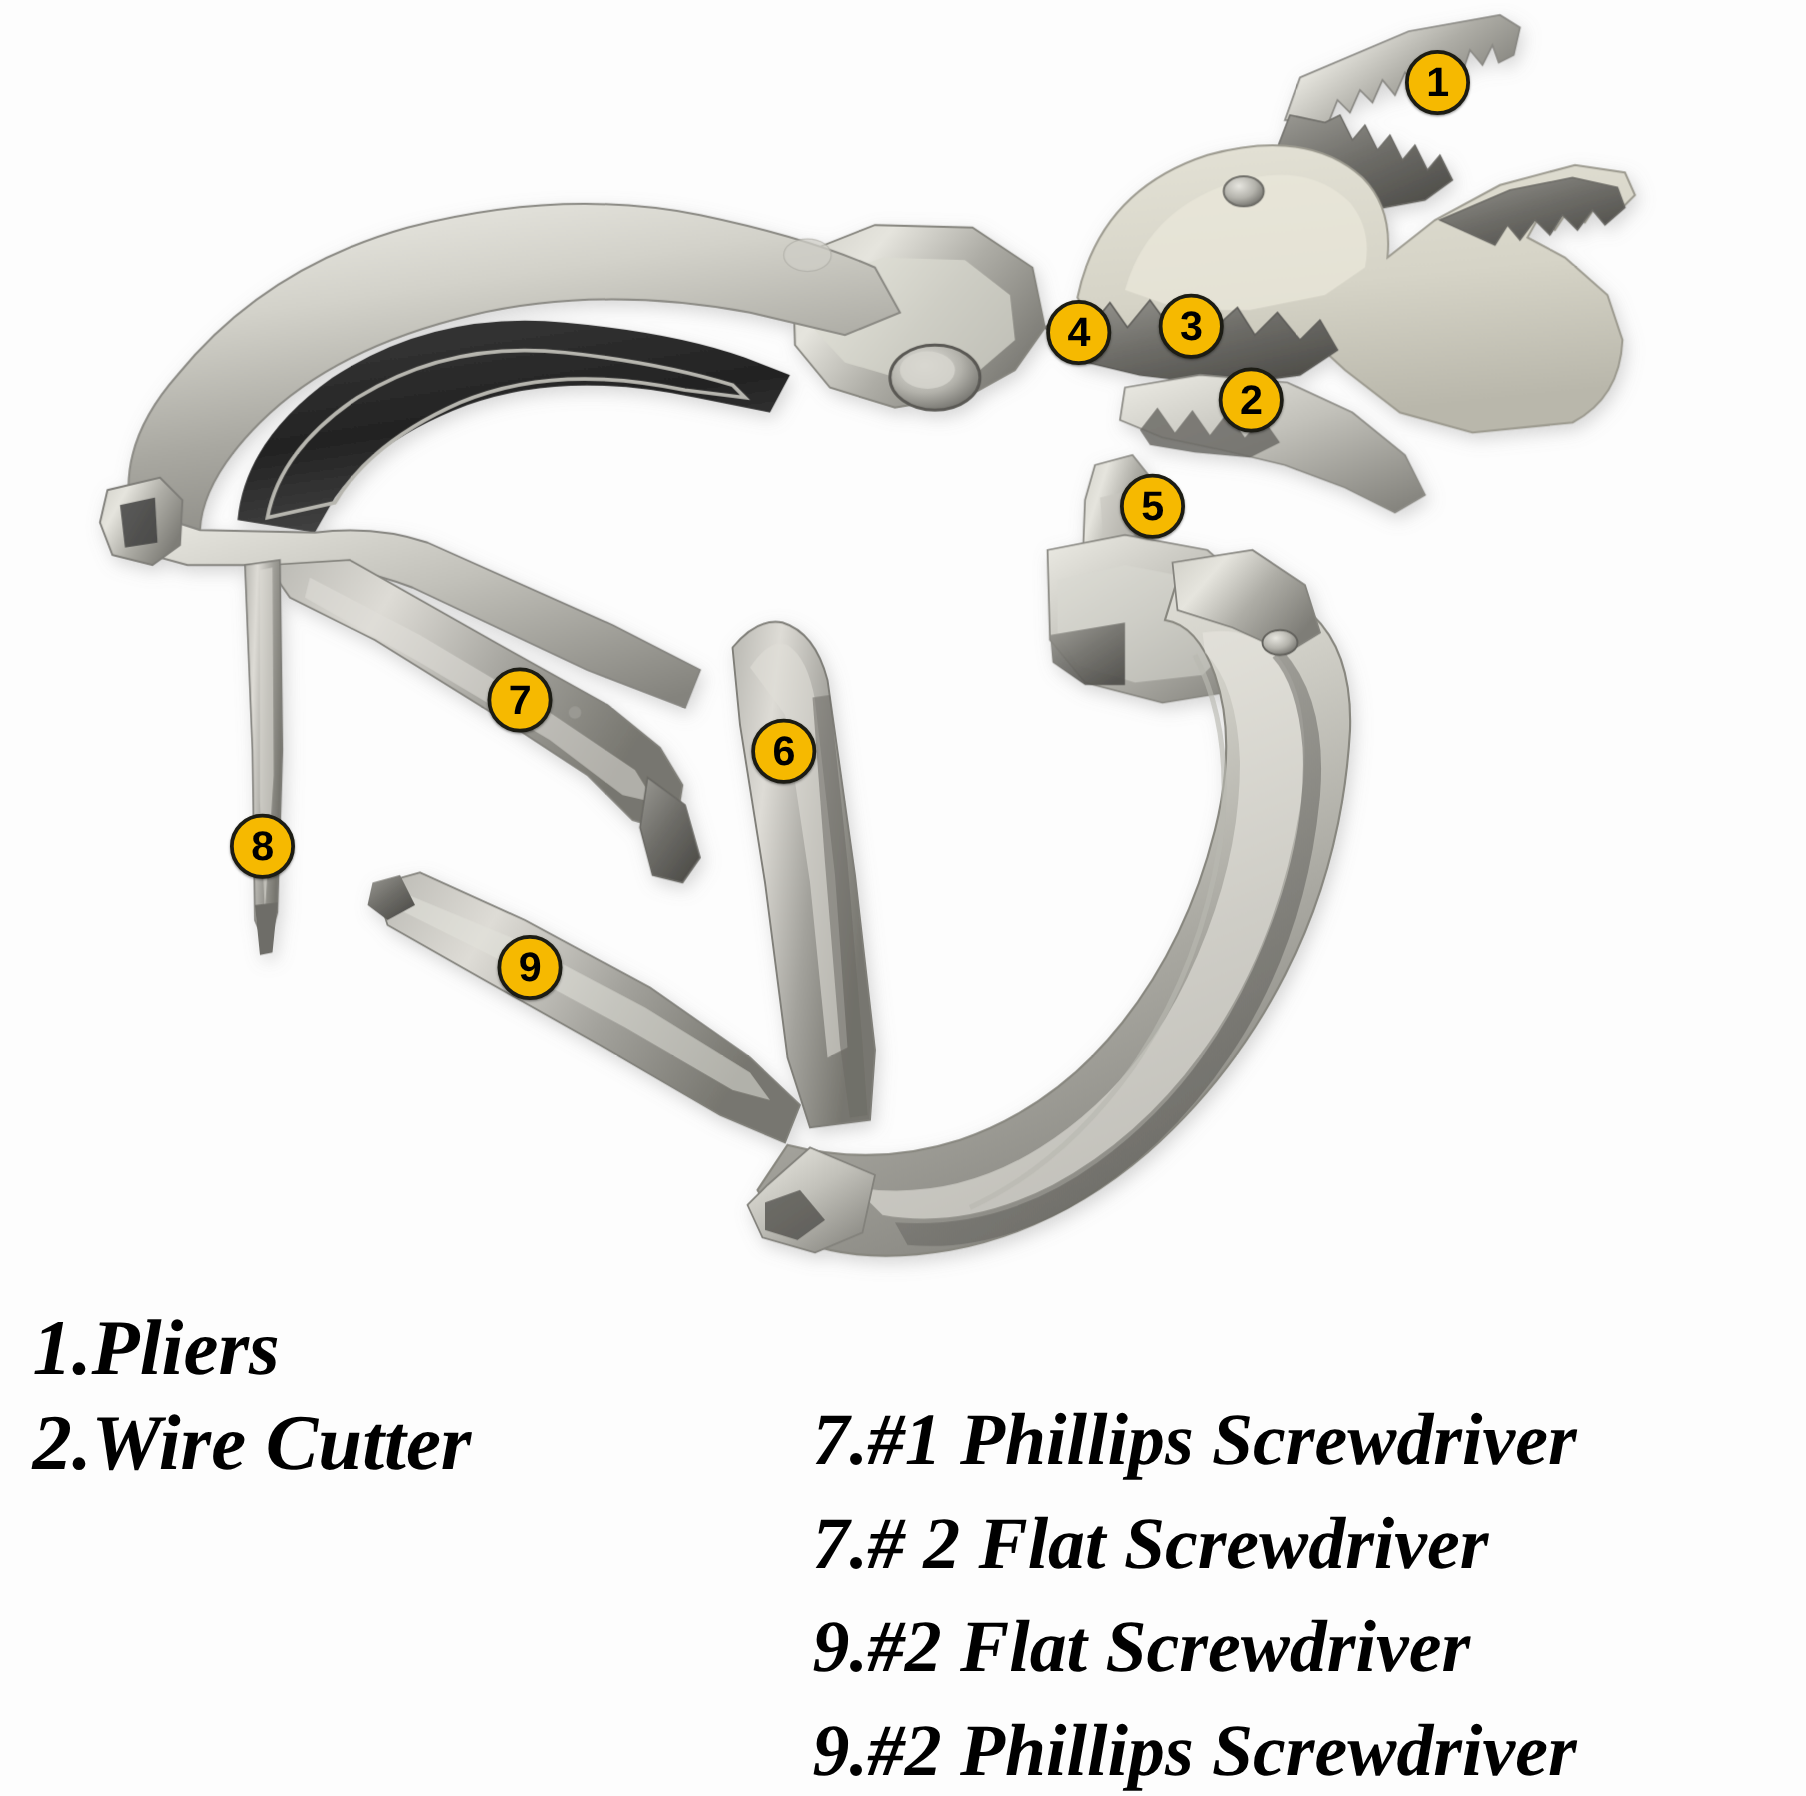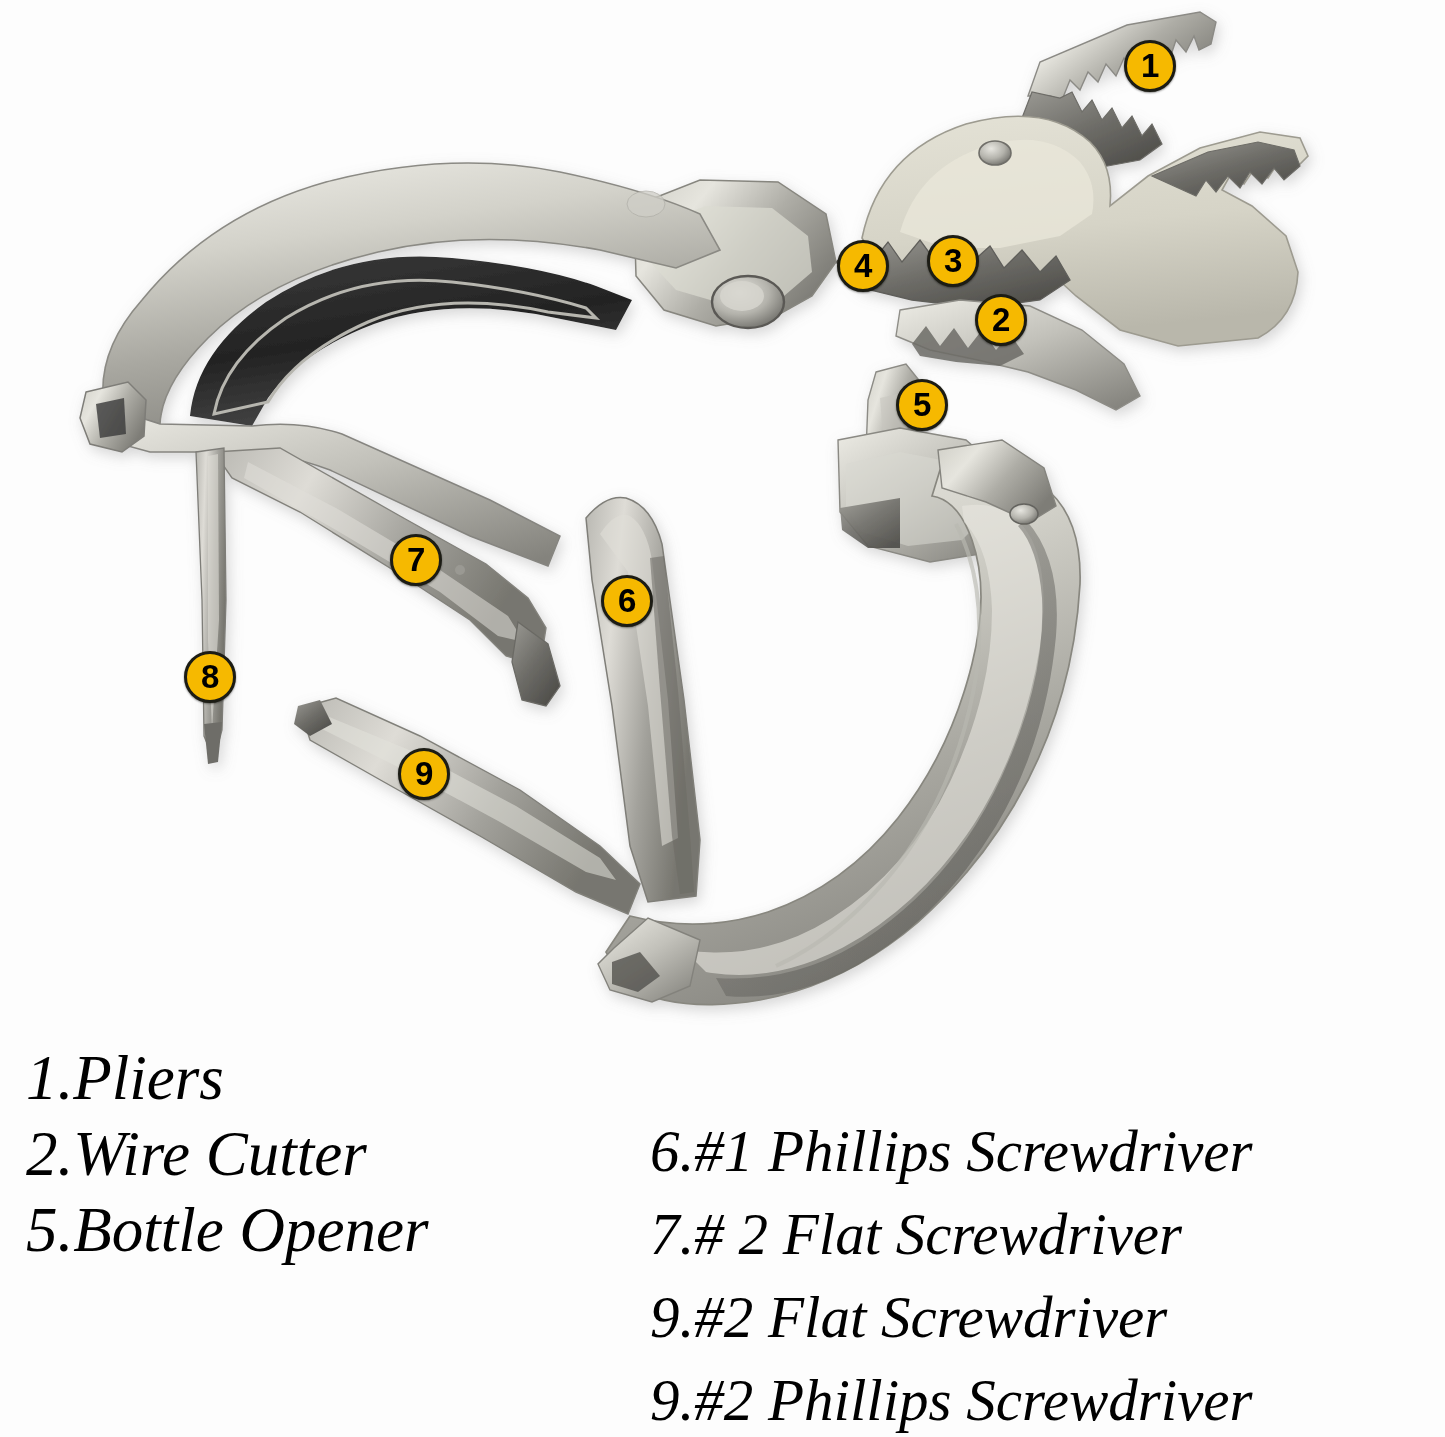--- a/index.html
+++ b/index.html
@@ -54,20 +54,21 @@
     top: 1032px;
     width: 1445px;
     height: 405px;
   }
   .legend-col {
     position: absolute;
     color: #000000;
     font-style: italic;
     font-family: "Liberation Serif", "DejaVu Serif", serif;
     white-space: nowrap;
+    font-weight: bold;
   }
   #legend-left {
     left: 26px;
     top: 8px;
     font-size: 63px;
     line-height: 76px;
   }
   #legend-right {
     left: 650px;
     top: 78px;
@@ -272,25 +273,24 @@
     <div class="badge" style="left:416px;  top:560px;">7</div>
     <div class="badge" style="left:210px;  top:677px;">8</div>
     <div class="badge" style="left:424px;  top:774px;">9</div>
   </div>
 
   <div id="legend">
 
     <div class="legend-col" id="legend-left">
       <span class="legend-line">1.Pliers</span>
       <span class="legend-line">2.Wire Cutter</span>
-      <span class="legend-line">5.Bottle Opener</span>
     </div>
 
     <div class="legend-col" id="legend-right">
-      <span class="legend-line">6.#1 Phillips Screwdriver</span>
+      <span class="legend-line">7.#1 Phillips Screwdriver</span>
       <span class="legend-line">7.# 2 Flat Screwdriver</span>
       <span class="legend-line">9.#2 Flat Screwdriver</span>
       <span class="legend-line">9.#2 Phillips Screwdriver</span>
     </div>
 
   </div>
 
 </div>
 
 </body></html>

